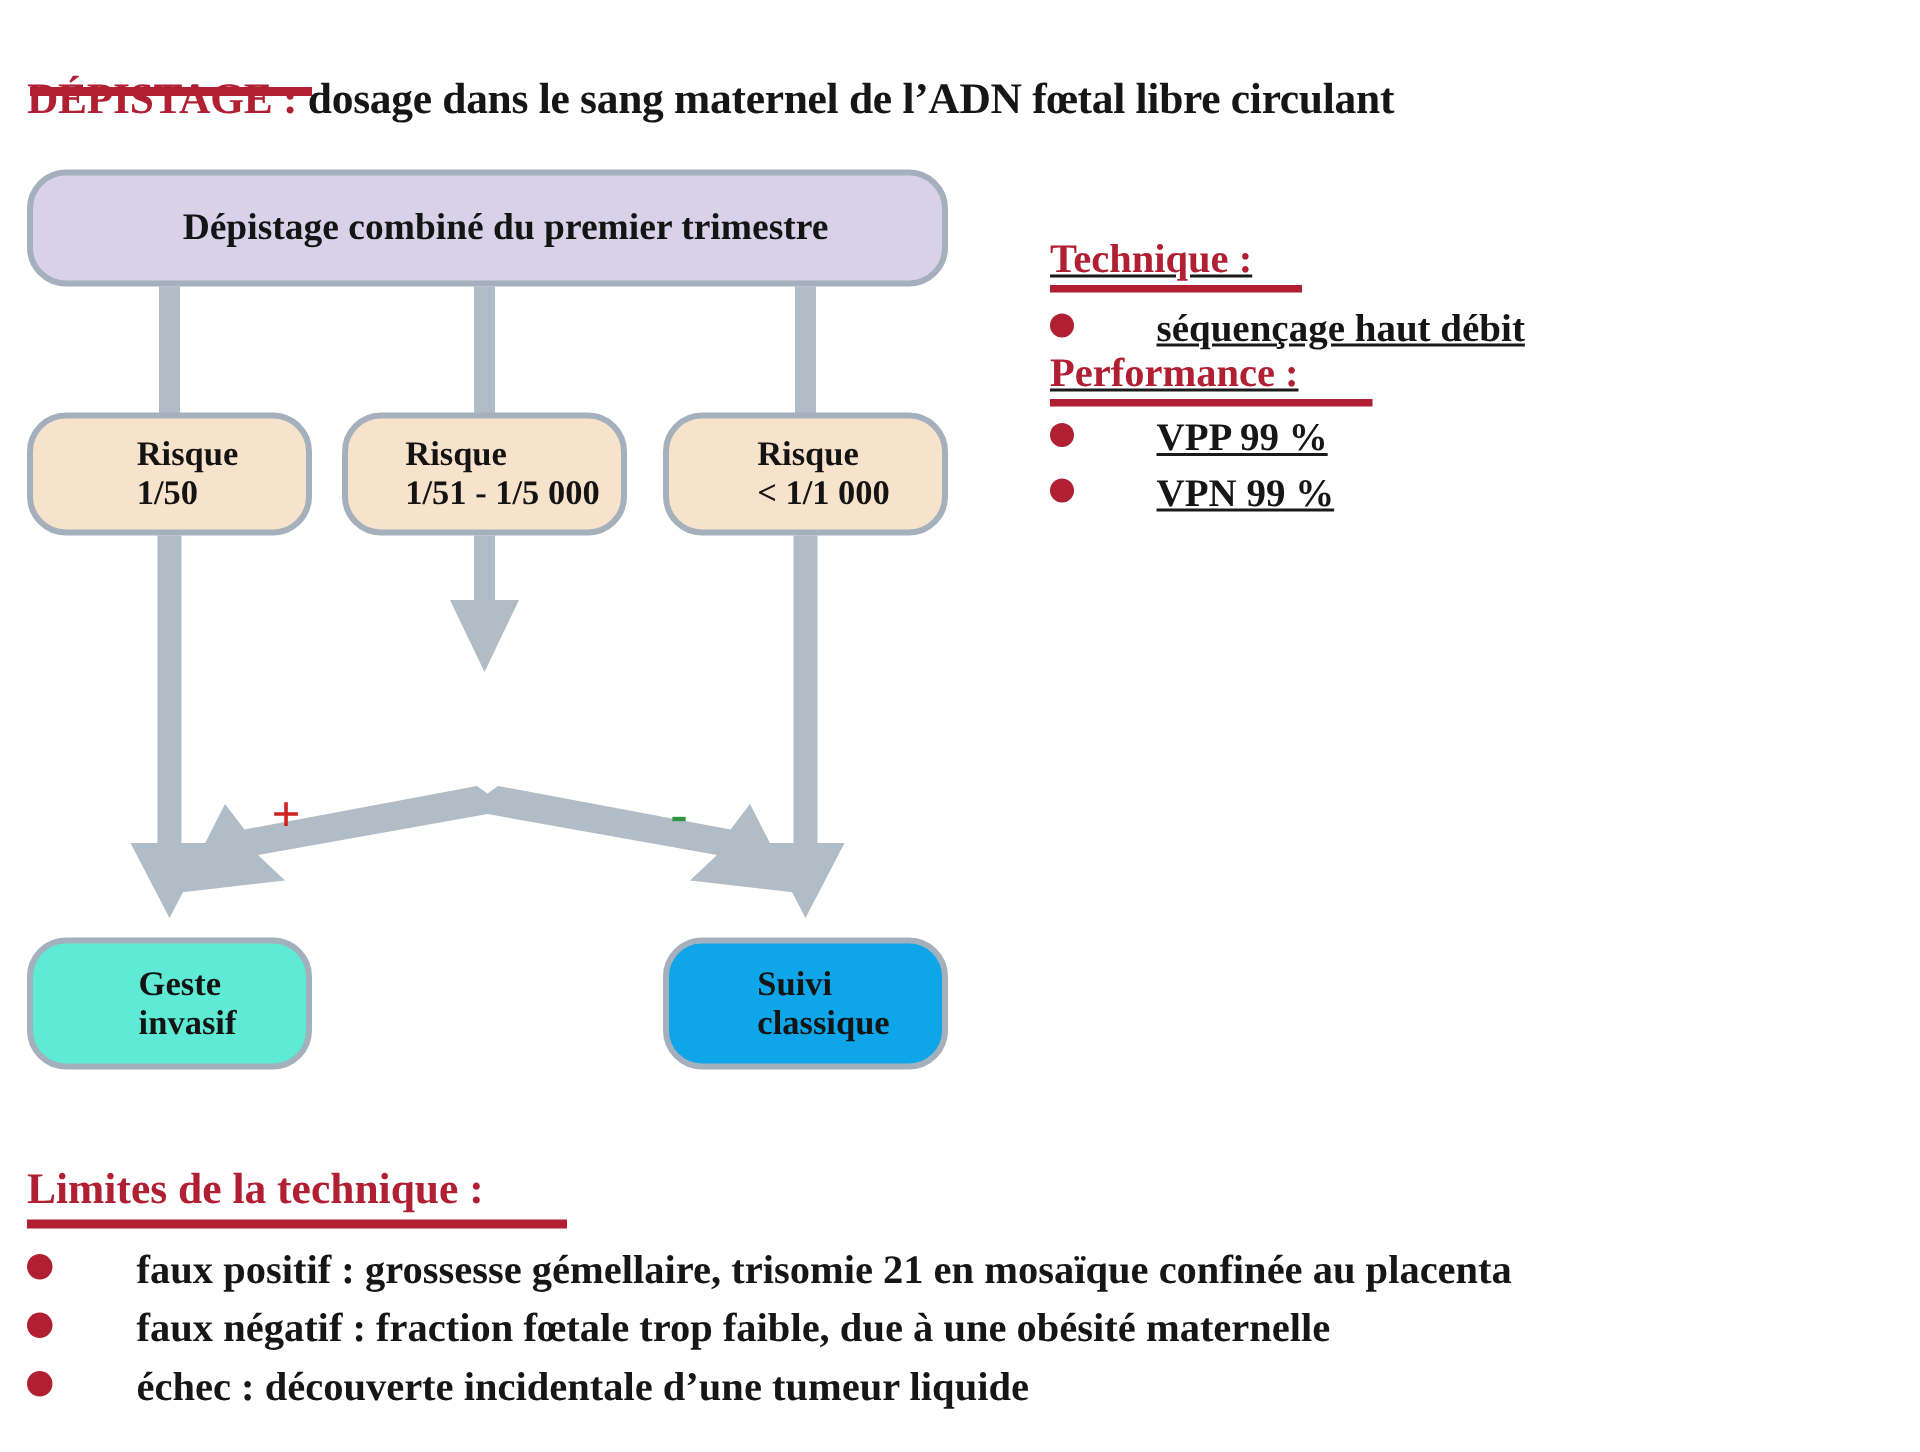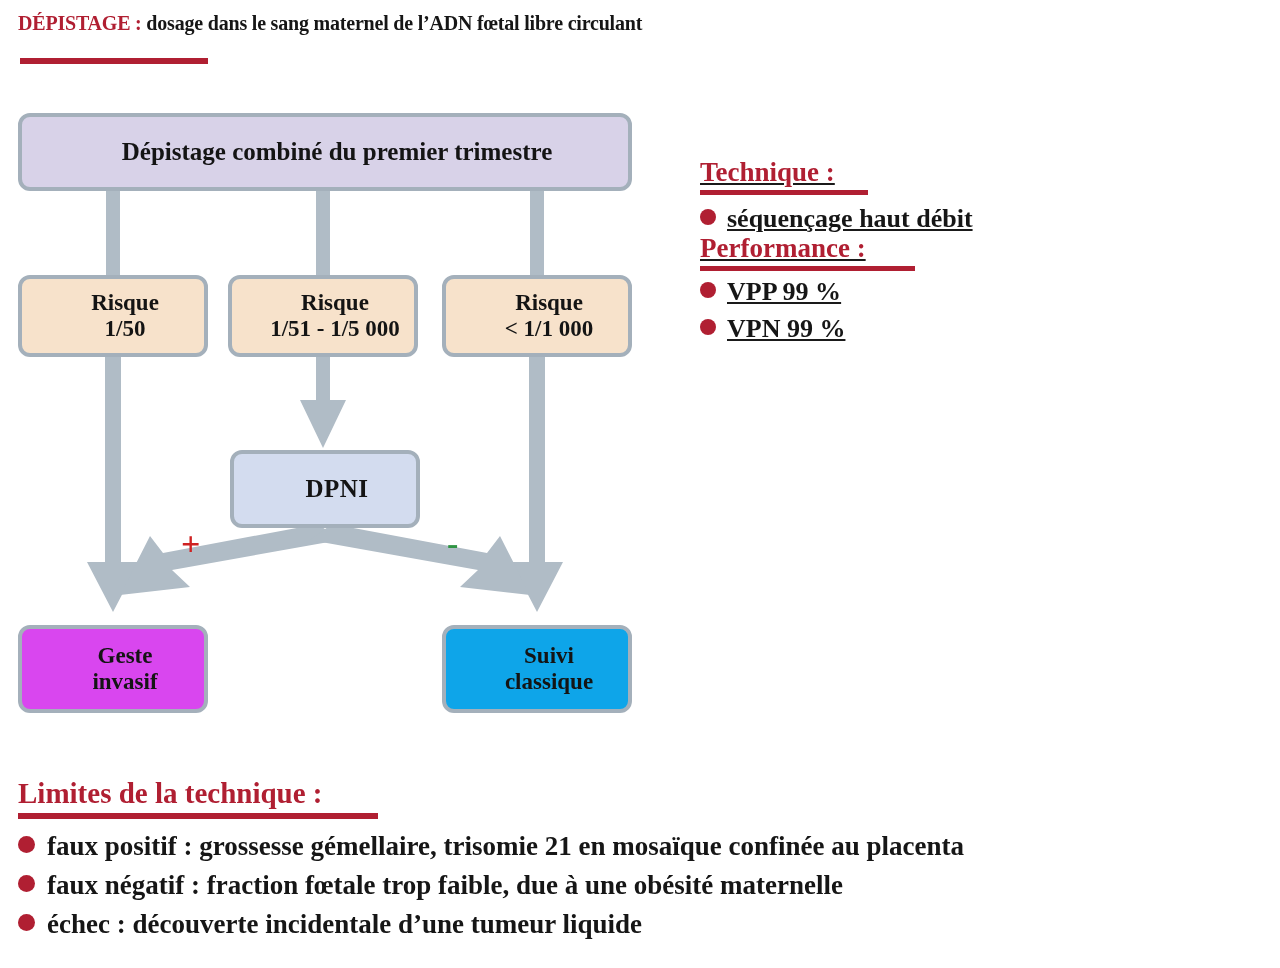--- a/index.html
+++ b/index.html
@@ -18,24 +18,25 @@
   }
 
   
   #title-bar {
     position: absolute;
     left: 18px;
     top: 12px;
     width: 1240px;
   }
   #title-line {
-    font-size: 20px;
+    font-size: 29px;
     font-weight: bold;
     white-space: nowrap;
     letter-spacing: -0.2px;
+    margin-top: 38px;
   }
   .title-red {
     color: #b01f32;
   }
   .title-black {
     color: #161616;
   }
   #title-underline {
     position: absolute;
     left: 2px;
@@ -56,25 +57,25 @@
   #flow-svg {
     position: absolute;
     left: 0;
     top: 0;
   }
 
   .node {
     position: absolute;
     box-sizing: border-box;
     border: 4px solid #a4b0bb;
-    border-radius: 12px;
+    border-radius: 26px;
     display: flex;
     align-items: center;
     justify-content: center;
-    text-align: center;
+    text-align: left;
     font-weight: bold;
     color: #141414;
     line-height: 1.12;
     padding-left: 24px;
   }
   .node span { display: block; }
 
   #node-depistage {
     left: 18px;
     top: 13px;
@@ -114,21 +115,21 @@
     height: 78px;
     background: #d3dcef;
     font-size: 25px;
     letter-spacing: 0.5px;
   }
   #node-geste {
     left: 18px;
     top: 525px;
     width: 190px;
     height: 88px;
-    background: #d946ef;
+    background: #5eead4;
     font-size: 23px;
   }
   #node-suivi {
     left: 442px;
     top: 525px;
     width: 190px;
     height: 88px;
     background: #0ea5e9;
     font-size: 23px;
   }
@@ -173,20 +174,21 @@
   #rule-performance { width: 215px; }
 
   .bullet-row {
     display: flex;
     align-items: baseline;
     font-size: 26px;
     font-weight: bold;
     color: #161616;
     margin-top: 9px;
     line-height: 1.18;
+    gap: 44px;
   }
   .bullet-dot {
     flex: 0 0 auto;
     width: 16px;
     height: 16px;
     border-radius: 50%;
     background: #b01f32;
     margin-right: 11px;
     position: relative;
     top: -2px;
@@ -274,23 +276,20 @@
     </div>
   </div>
 
   <div class="node" id="node-risque-bas">
     <div>
       <span>Risque</span>
       <span>&lt; 1/1 000</span>
     </div>
   </div>
 
-  <div class="node" id="node-dpni">
-    <span>DPNI</span>
-  </div>
 
   <div class="node" id="node-geste">
     <div>
       <span>Geste</span>
       <span>invasif</span>
     </div>
   </div>
 
   <div class="node" id="node-suivi">
     <div>

